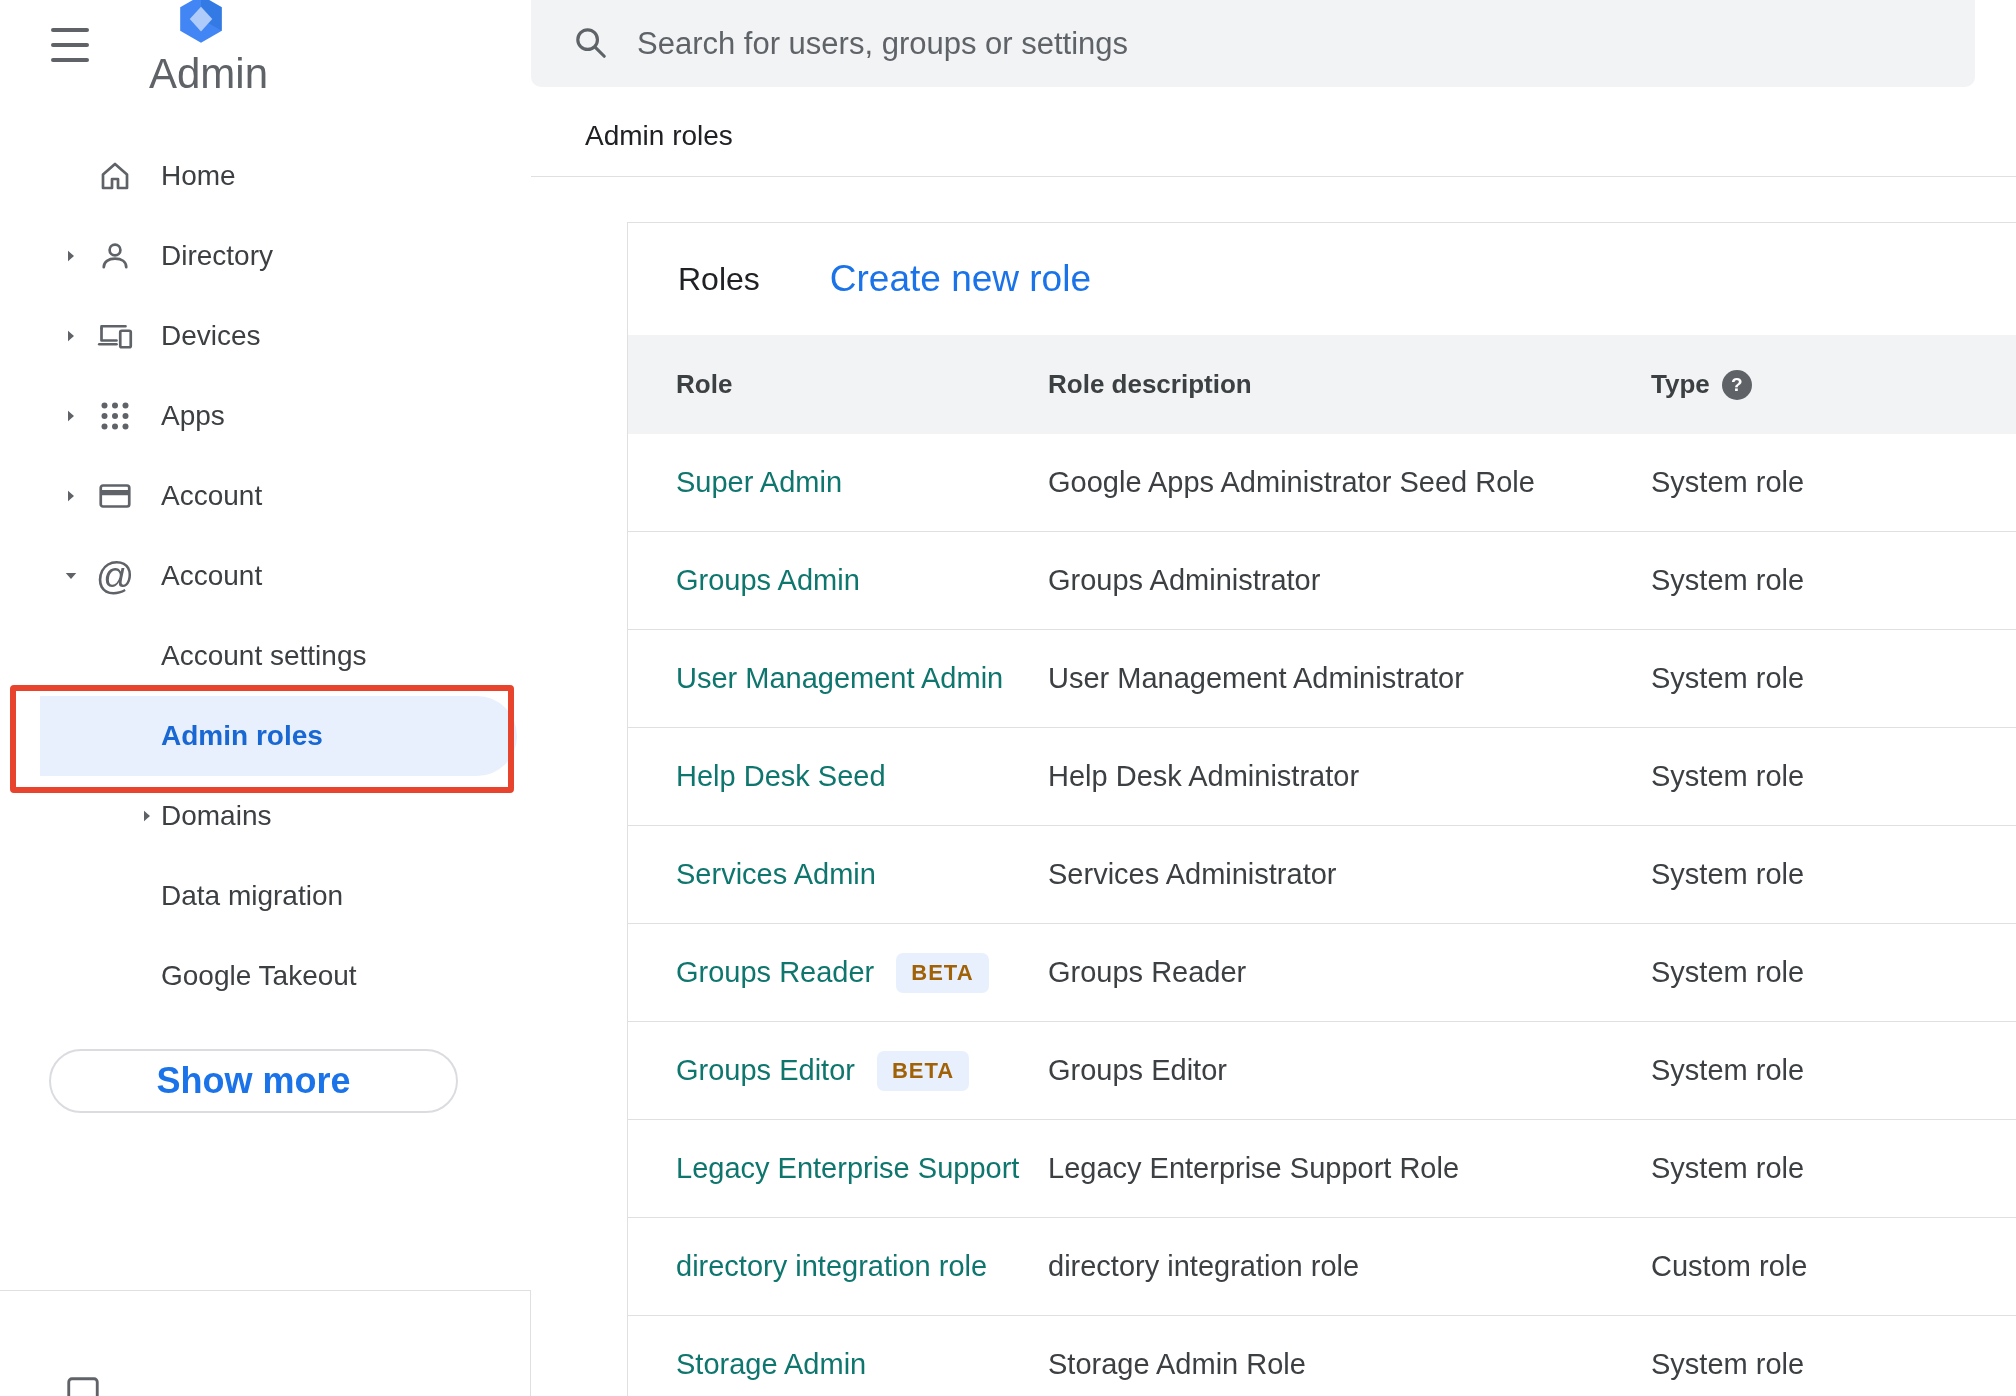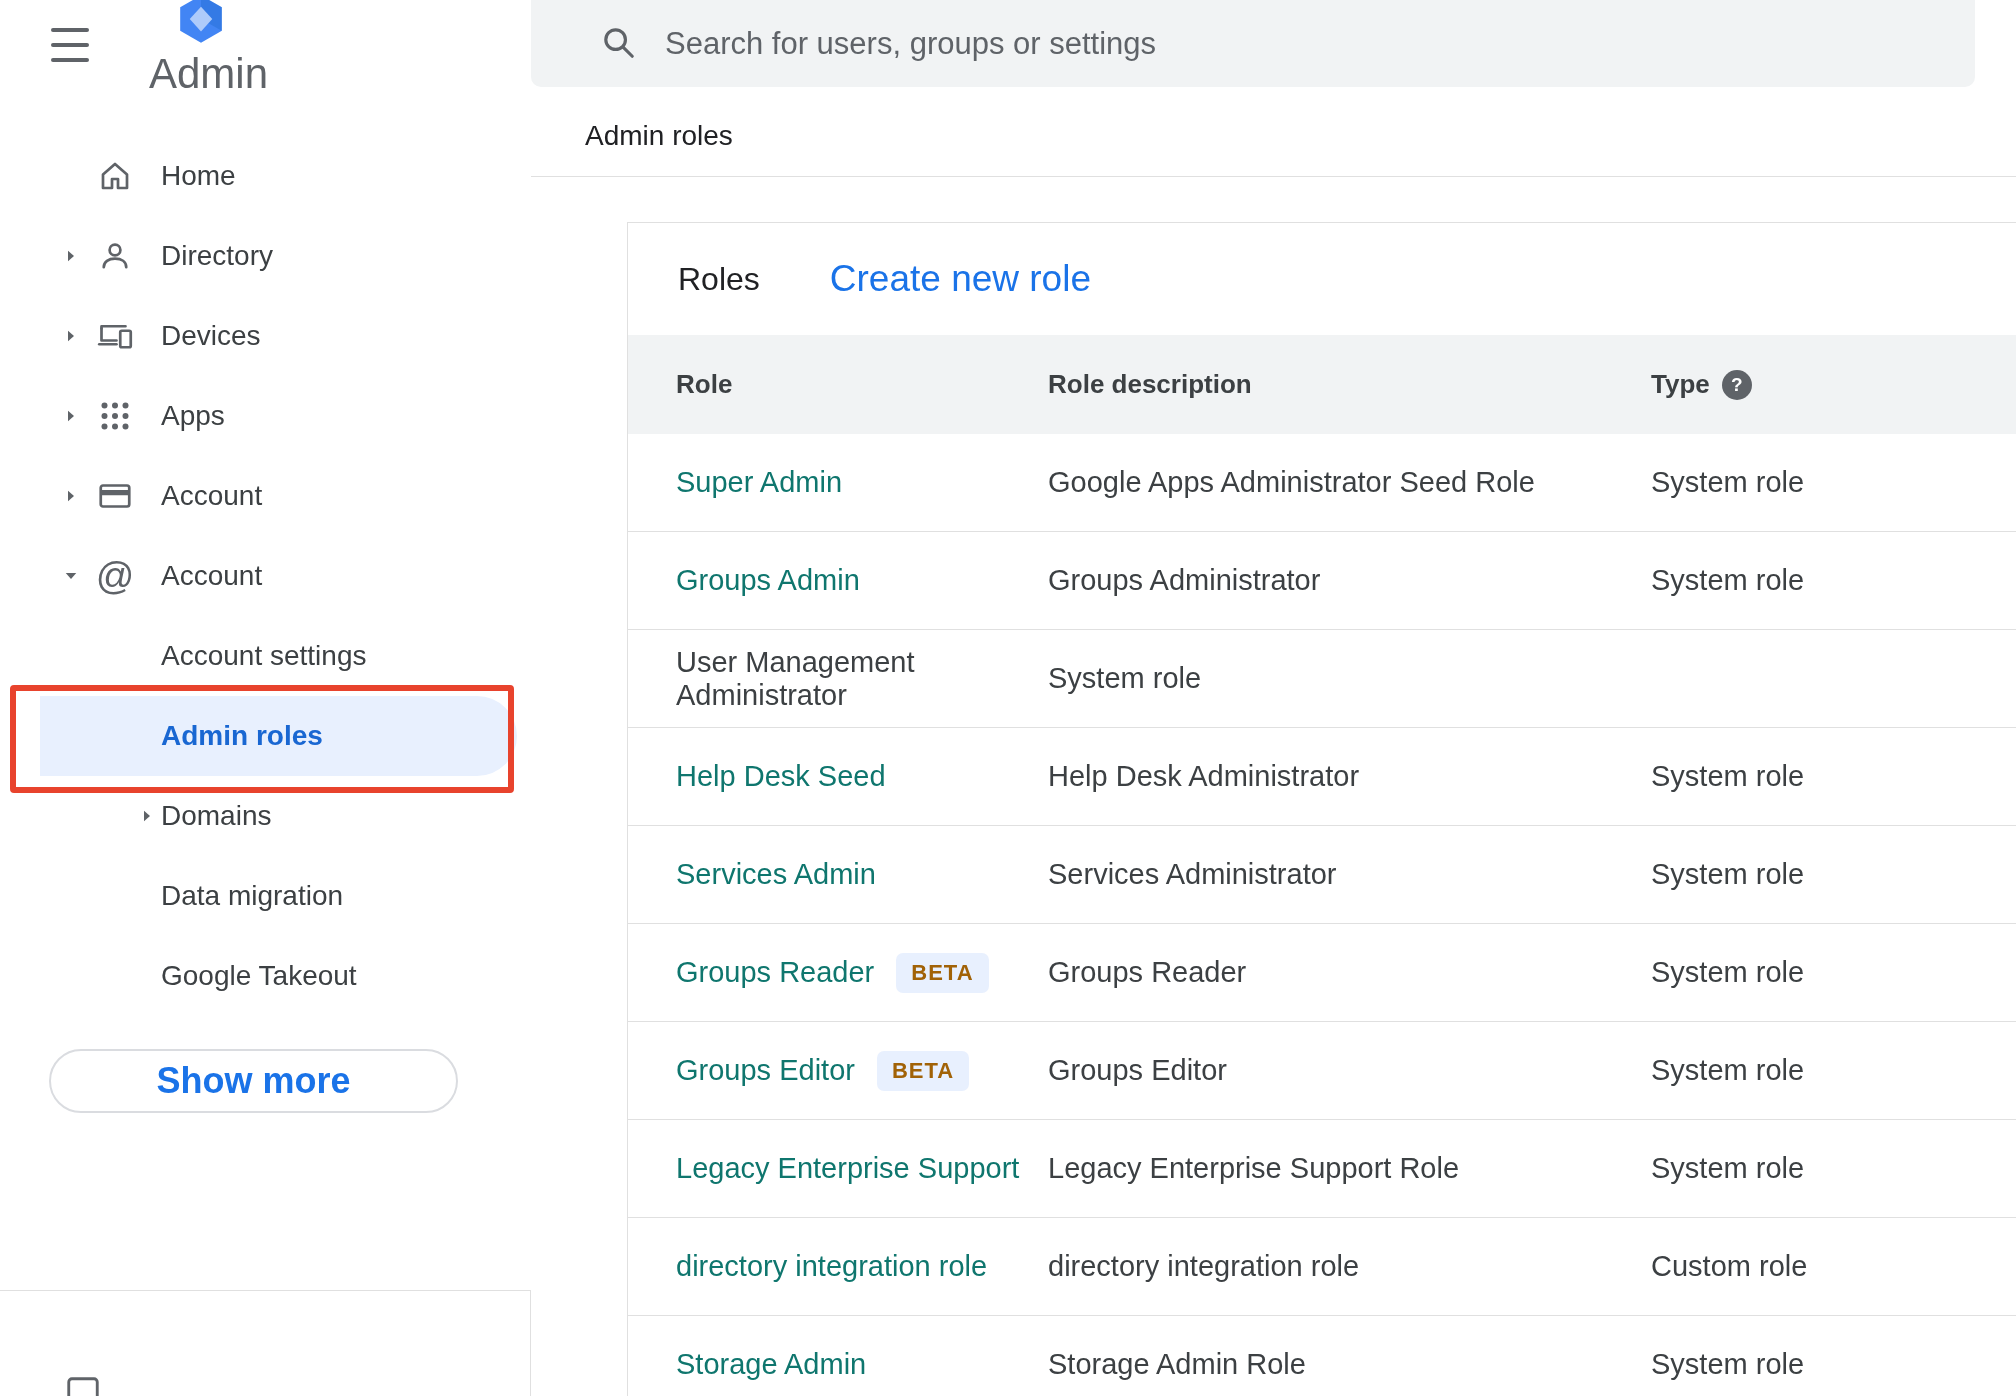--- a/index.html
+++ b/index.html
@@ -33,21 +33,21 @@
 
   .annotation-box { position:absolute; left:10px; top:685px; width:504px; height:108px;
     border:6px solid #e8432d; border-radius:4px; pointer-events:none; z-index:5; }
 
   .sidebar-bottom { position:absolute; left:0; top:1290px; width:531px; height:106px;
     border-top:1px solid #e0e0e0; border-right:1px solid #e0e0e0; }
   .partial-icon { position:absolute; left:64px; top:1374px; }
 
   
   .search-bar { position:absolute; left:531px; top:0; width:1444px; height:87px;
-    background:#f1f3f4; border-radius:0 0 10px 10px; display:flex; align-items:center; padding-left:68px; }
+    background:#f1f3f4; border-radius:0 0 10px 10px; display:flex; align-items:center; padding-left:40px; }
   .search-bar input { flex:1; margin-left:28px; border:none; outline:none; background:transparent;
     font-size:31px; color:#202124; font-family:"Liberation Sans",sans-serif; }
   .search-bar input::placeholder { color:#5f6368; opacity:1; }
 
   .breadcrumb { position:absolute; left:585px; top:120px; font-size:28px; color:#202124; }
   .header-divider { position:absolute; left:531px; top:176px; width:1485px; height:1px; background:#e0e0e0; }
 
   .roles-card { position:absolute; left:627px; top:222px; width:1389px; height:1200px;
     border-left:1px solid #e0e0e0; border-top:1px solid #e0e0e0; background:#fff; }
   .card-title-row { height:112px; display:flex; align-items:center; padding-left:50px; }
@@ -265,20 +265,23 @@
 
   <div class="tbl-row">
     <span class="role-cell">
         <a class="role-link">Groups Admin</a>
       </span>
     <span class="desc-cell">Groups Administrator</span>
     <span class="type-cell">System role</span>
   </div>
 
   <div class="tbl-row">
+    <span class="role-cell">
+        <a class="role-link">User Management Admin</a>
+      </span>
     <span class="desc-cell">User Management Administrator</span>
     <span class="type-cell">System role</span>
   </div>
 
   <div class="tbl-row">
     <span class="role-cell">
         <a class="role-link">Help Desk Seed</a>
       </span>
     <span class="desc-cell">Help Desk Administrator</span>
     <span class="type-cell">System role</span>

